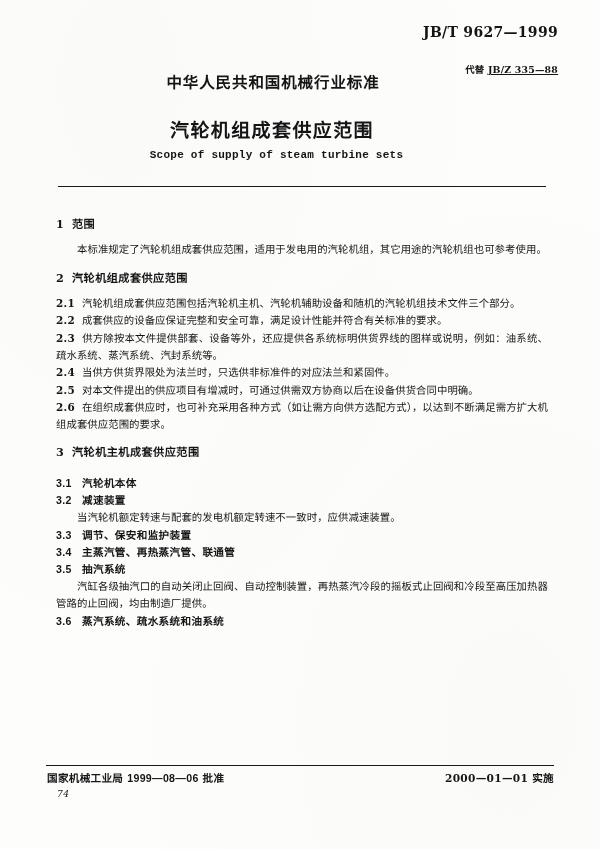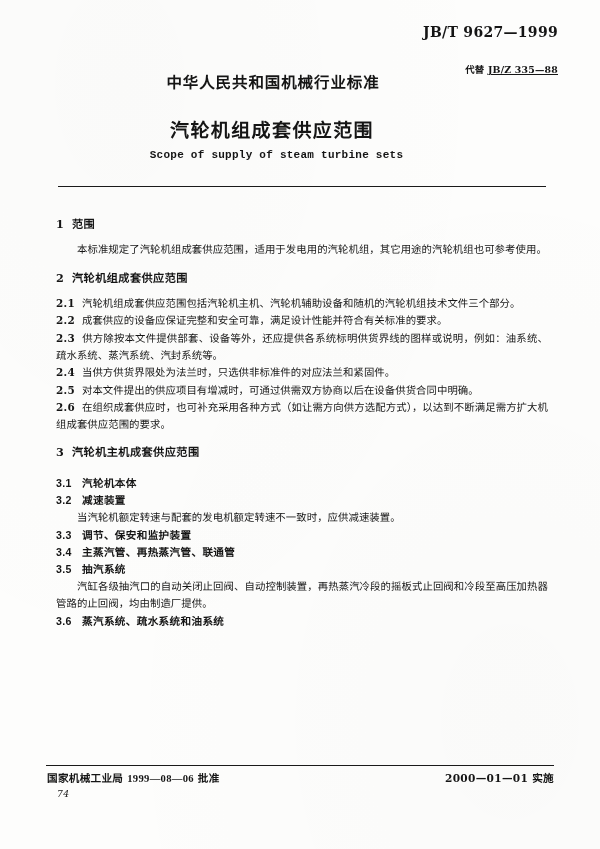--- a/index.html
+++ b/index.html
@@ -172,21 +172,21 @@
   .footer-approve {
     position: absolute;
     left: 47px;
     top: 770px;
     font-size: 10.6px;
     font-weight: 700;
     letter-spacing: 0.3px;
     white-space: nowrap;
   }
   .footer-approve .latin {
-    font-family: Liberation Serif, serif;
+    font-family: Liberation Sans, sans-serif;
   }
   .footer-impl {
     position: absolute;
     right: 46px;
     top: 770px;
     font-size: 10.6px;
     font-weight: 700;
     letter-spacing: 0.3px;
     white-space: nowrap;
   }

